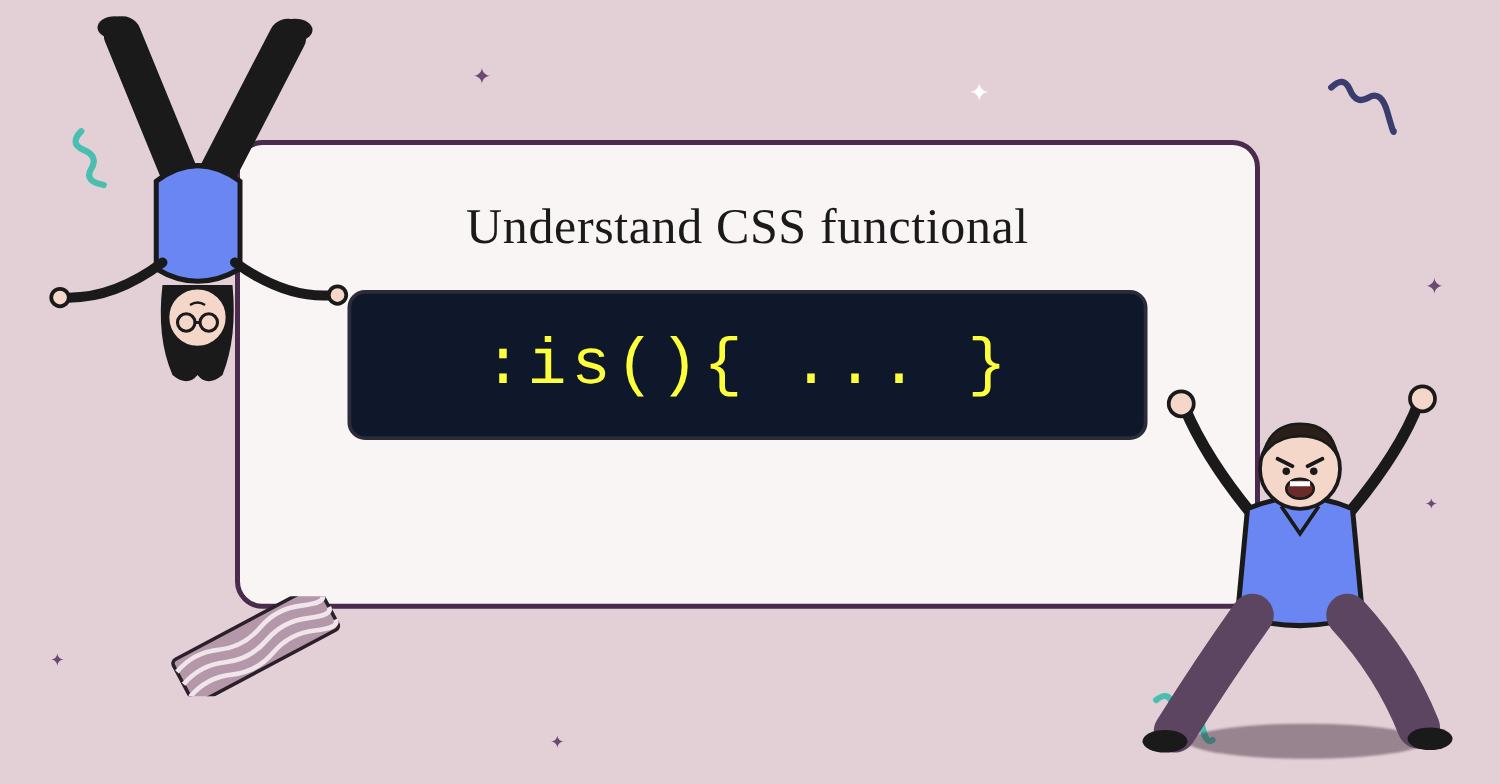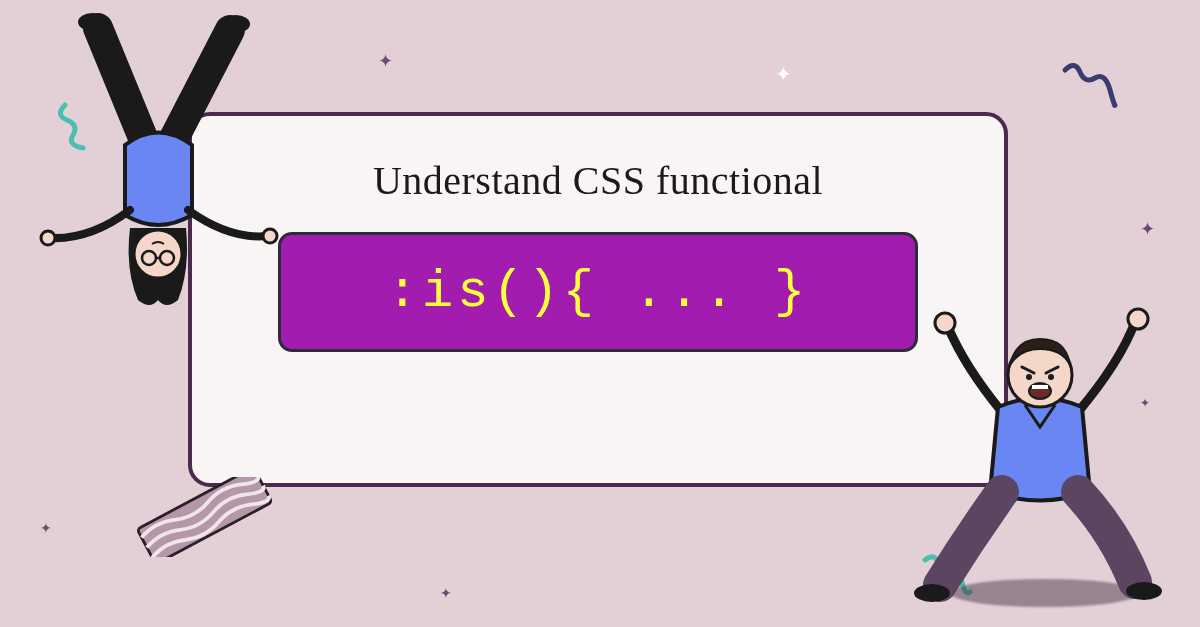--- a/index.html
+++ b/index.html
@@ -28,21 +28,21 @@
     line-height: 1.35;
     color: #1a1a1a;
     font-weight: 400;
     letter-spacing: 0.5px;
     margin-top: 8px;
   }
   .code-box {
     margin: 24px auto 0;
     width: 640px;
     height: 120px;
-    background: #a21caf;
+    background: #0f172a;
     border: 3px solid #2b2b3a;
     border-radius: 14px;
     display: flex;
     align-items: center;
     justify-content: center;
   }
   .code {
     font-family: "Courier New", monospace;
     font-size: 52px;
     color: #fcff3a;

